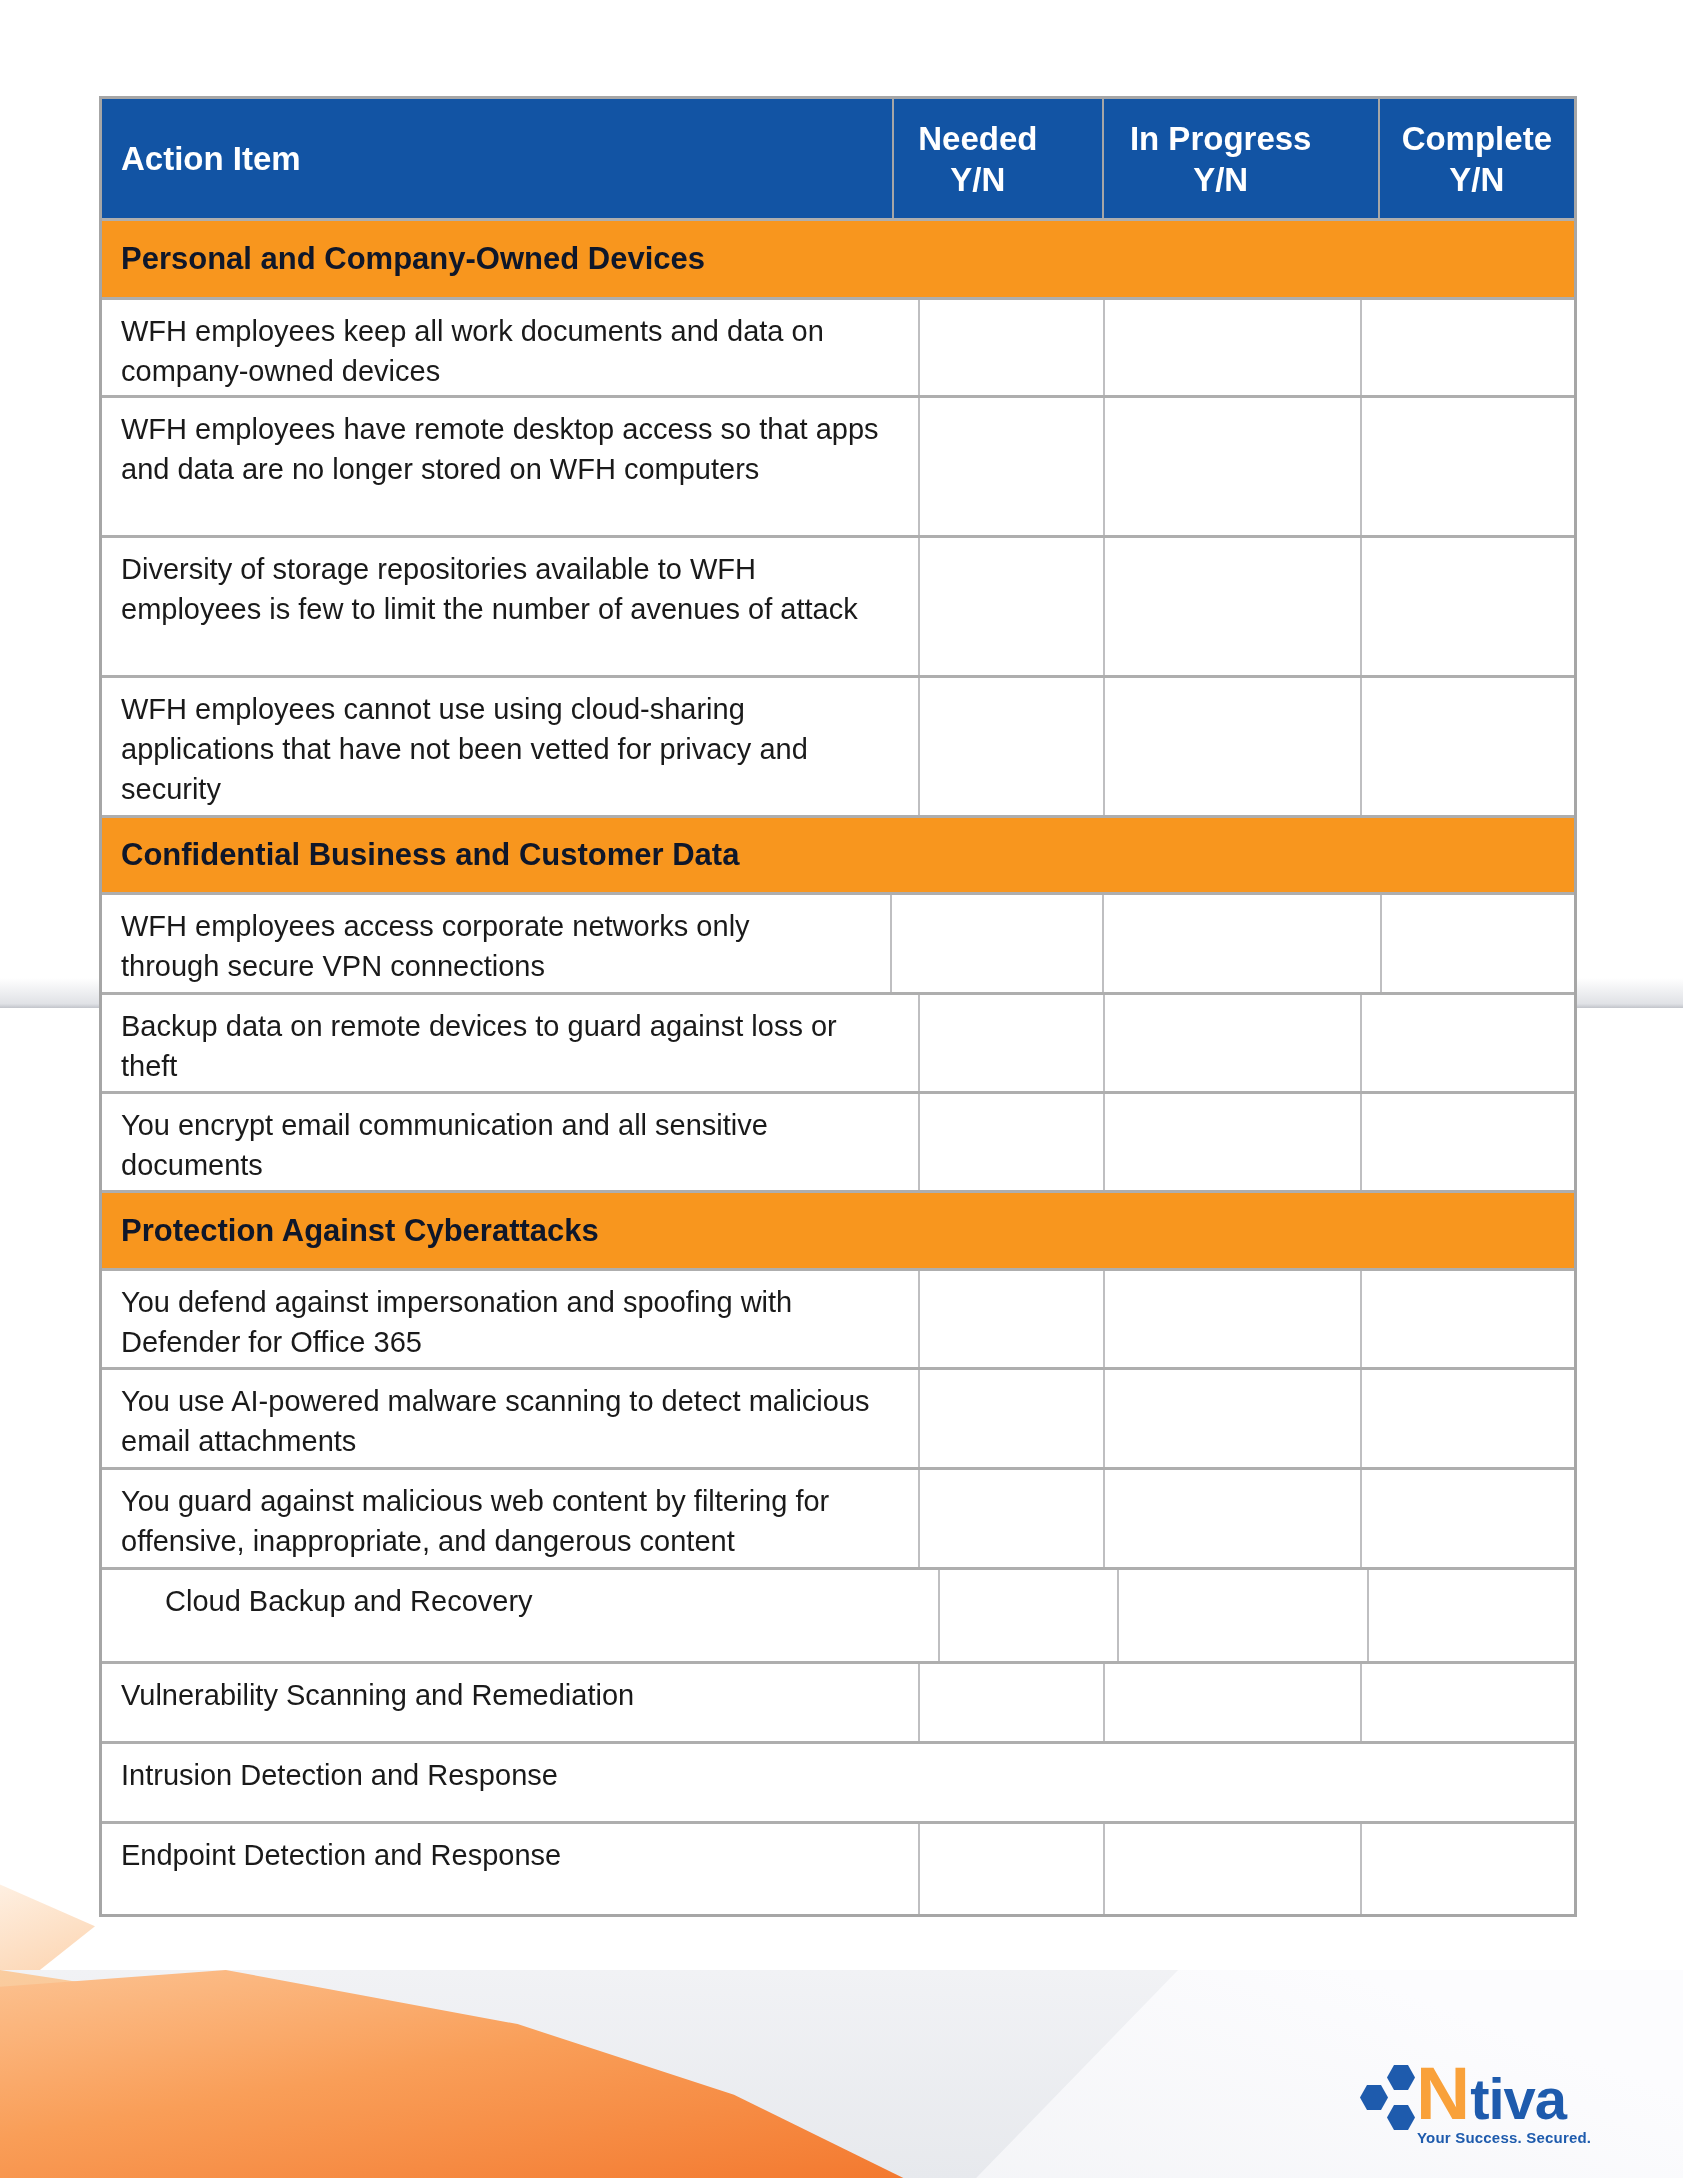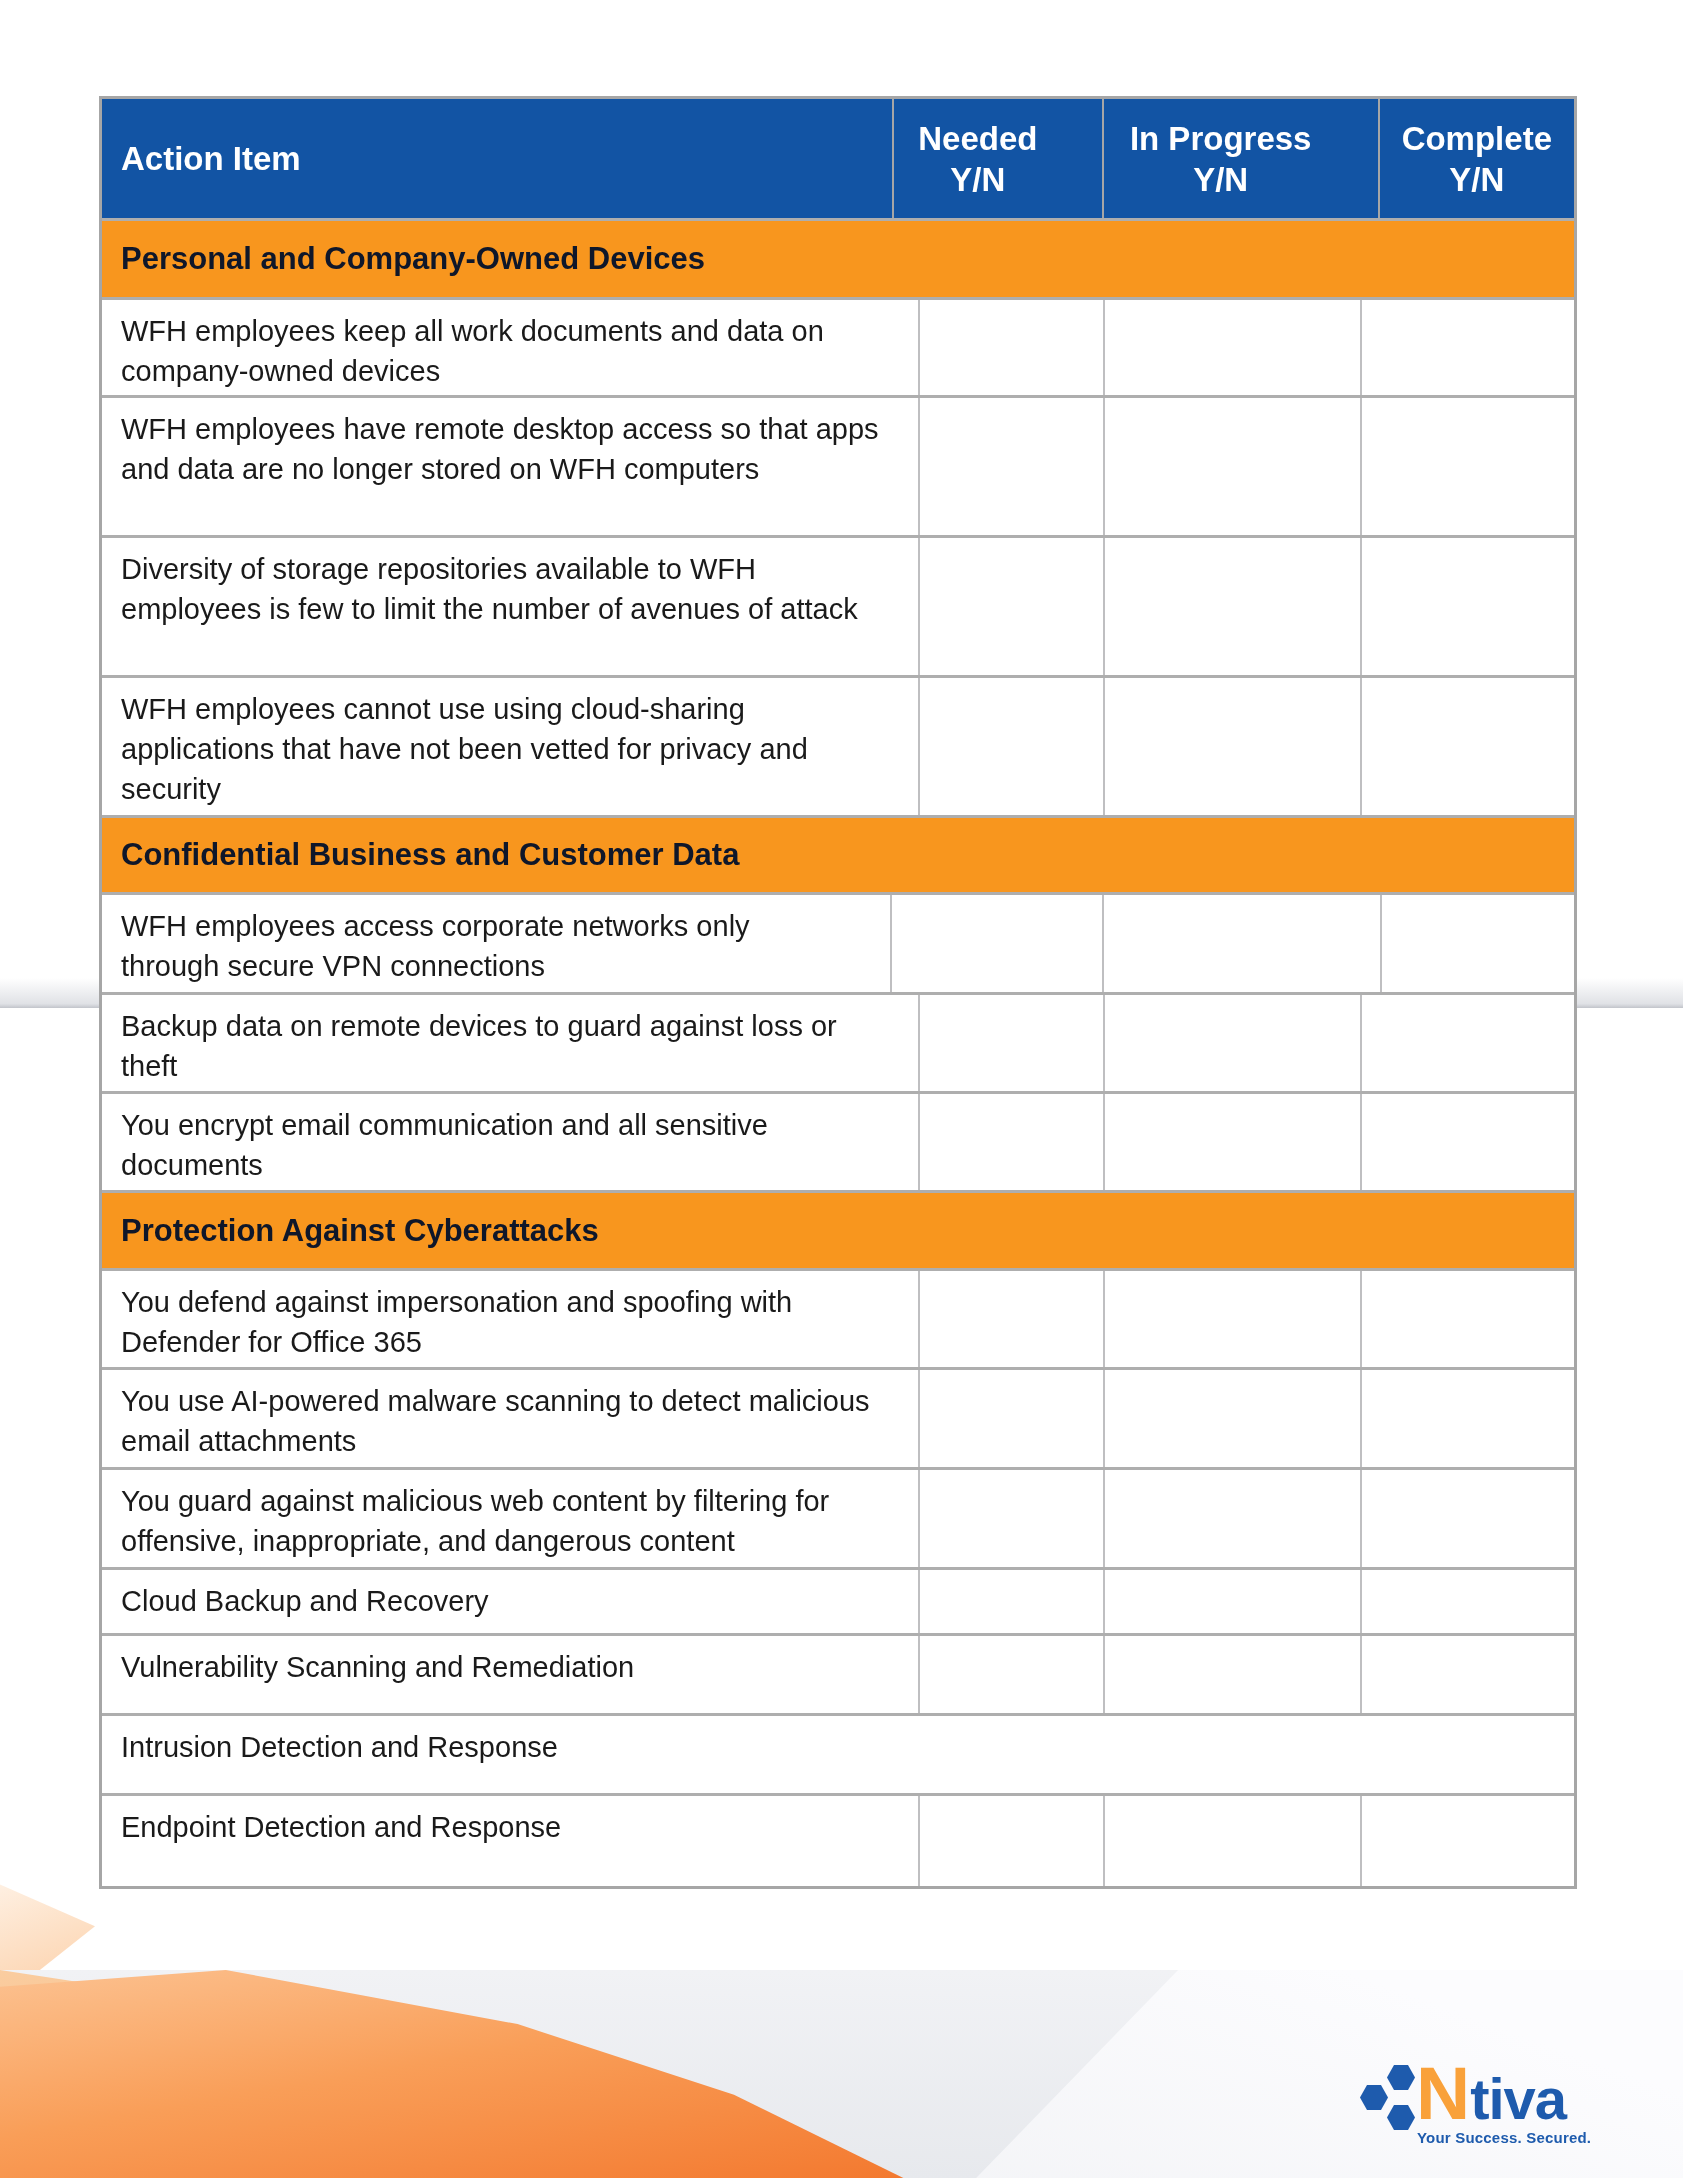--- a/index.html
+++ b/index.html
@@ -165,21 +165,21 @@
         <div class="cell c2"></div>
         <div class="cell c3"></div>
         <div class="cell c4"></div>
       </div>
       <div class="trow data-row" style="height: 100px;">
         <div class="cell c1 item-text">You guard against malicious web content by filtering for offensive, inappropriate, and dangerous content</div>
         <div class="cell c2"></div>
         <div class="cell c3"></div>
         <div class="cell c4"></div>
       </div>
-      <div class="trow data-row" style="height: 66px;">
+      <div class="trow data-row" style="height: 94px; padding-left: 44px;">
         <div class="cell c1 item-text">Cloud Backup and Recovery</div>
         <div class="cell c2"></div>
         <div class="cell c3"></div>
         <div class="cell c4"></div>
       </div>
       <div class="trow data-row" style="height: 80px;">
         <div class="cell c1 item-text">Vulnerability Scanning and Remediation</div>
         <div class="cell c2"></div>
         <div class="cell c3"></div>
         <div class="cell c4"></div>

